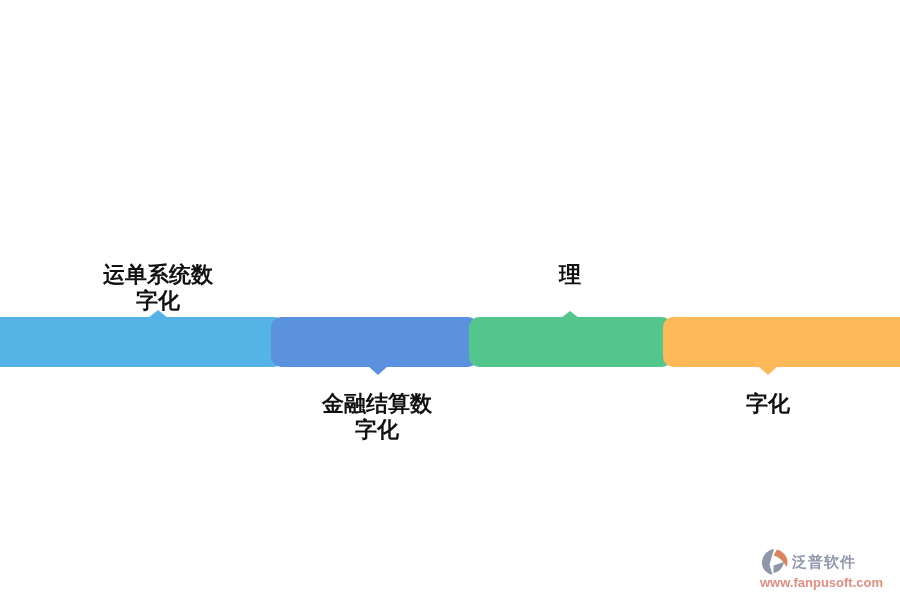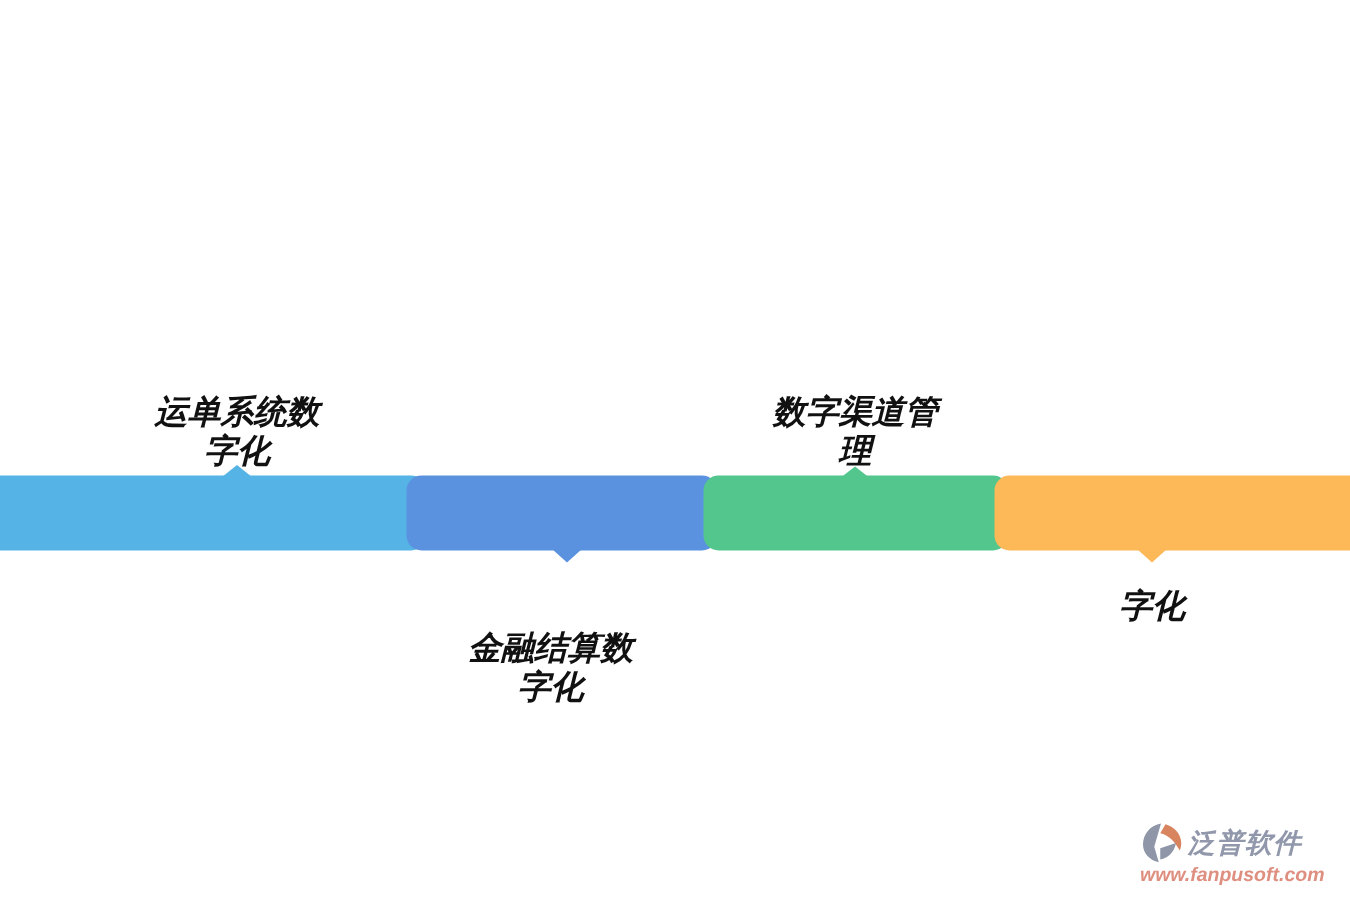--- a/index.html
+++ b/index.html
@@ -3,21 +3,20 @@
 <meta charset="utf-8">
 <style>
   html, body { margin: 0; padding: 0; }
   body { font-family: "Liberation Sans", "DejaVu Sans", sans-serif; background: #ffffff; }
   .canvas {
     position: relative;
     width: 900px;
     height: 600px;
     background: #ffffff;
     overflow: hidden;
-    font-style: italic;
   }
   
   .segment {
     position: absolute;
     top: 317px;
     height: 50px;
     border-radius: 10px;
   }
   .seg-1 { left: -14px; width: 298px; z-index: 1; }
   .seg-2 { left: 271px; width: 207px; z-index: 2; }
@@ -36,36 +35,36 @@
     position: absolute;
     width: 220px;
     text-align: center;
     font-size: 22px;
     font-weight: bold;
     color: #111111;
     line-height: 26px;
     z-index: 6;
   }
   .label-1 { left: 48px;  top: 262px; }
-  .label-2 { left: 257px; top: 391px; margin-top: 28px; }
+  .label-2 { left: 267px; top: 391px; }
   .label-3 { left: 460px; top: 262px; }
   .label-4 { left: 658px; top: 391px; }
   .seg-label .line { display: block; }
   
   .watermark {
     position: absolute;
     right: 8px;
     bottom: 10px;
     width: 132px;
     z-index: 7;
   }
   .wm-top { display: flex; align-items: center; }
   .wm-logo { width: 30px; height: 30px; flex: 0 0 30px; margin-right: 2px; }
   .wm-brand {
-    font-size: 18px;
+    font-size: 15px;
     font-weight: bold;
     letter-spacing: 1px;
     white-space: nowrap;
   }
   .wm-url {
     font-size: 13px;
     font-weight: bold;
     text-align: left;
     margin-top: -2px;
     white-space: nowrap;
@@ -88,21 +87,20 @@
 
   <div class="seg-label label-1">
     <span class="line">运单系统数</span>
     <span class="line">字化</span>
   </div>
   <div class="seg-label label-2">
     <span class="line">金融结算数</span>
     <span class="line">字化</span>
   </div>
   <div class="seg-label label-3">
-    <span class="line">数字渠道管</span>
     <span class="line">理</span>
   </div>
   <div class="seg-label label-4">
     <span class="line">字化</span>
   </div>
 
   <div class="watermark">
     <div class="wm-top">
       <span class="wm-logo">
         <svg width="30" height="30" viewBox="0 0 30 30" aria-hidden="true">

